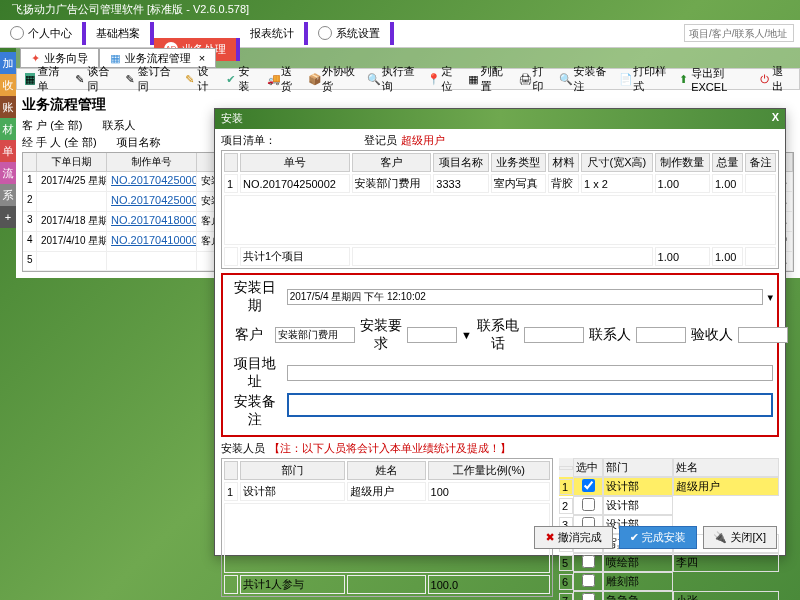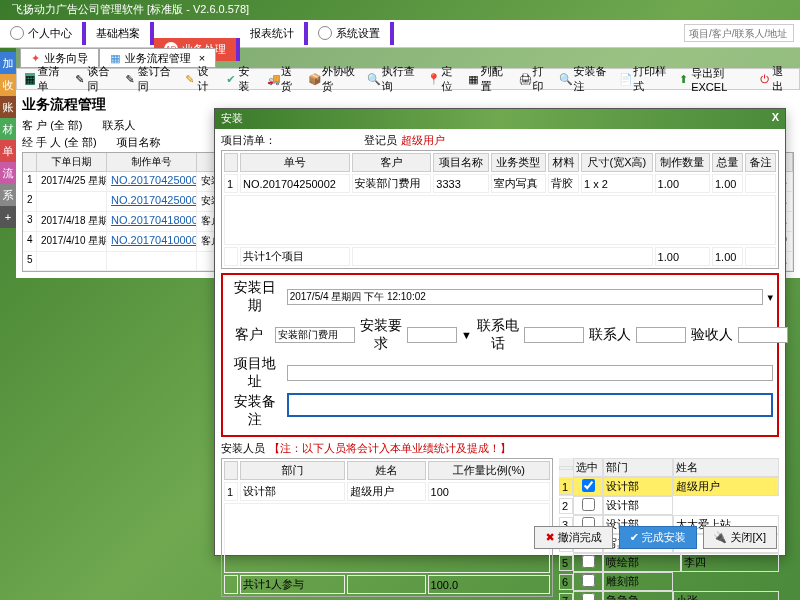--- a/index.html
+++ b/index.html
@@ -373,32 +373,31 @@
             </div>
             <div class="selrow">
               <div style="width:14px">2</div>
               <div style="width:30px;text-align:center"><input type="checkbox" style=""></div>
               <div style="width:70px">设计部</div>
             </div>
             <div class="selrow">
               <div style="width:14px">3</div>
               <div style="width:30px;text-align:center"><input type="checkbox" style=""></div>
               <div style="width:70px">设计部</div>
-              <div style="flex:1">大大爱上站</div>
             </div>
             <div class="selrow">
               <div style="width:14px">4</div>
               <div style="width:30px;text-align:center"><input type="checkbox" style=""></div>
               <div style="width:70px">写真部</div>
               <div style="flex:1">张山</div>
             </div>
             <div class="selrow">
               <div style="width:14px">5</div>
               <div style="width:30px;text-align:center"><input type="checkbox" style=""></div>
-              <div style="width:78px">喷绘部</div>
+              <div style="width:70px">喷绘部</div>
               <div style="flex:1">李四</div>
             </div>
             <div class="selrow">
               <div style="width:14px">6</div>
               <div style="width:30px;text-align:center"><input type="checkbox" style=""></div>
               <div style="width:70px">雕刻部</div>
             </div>
             <div class="selrow">
               <div style="width:14px">7</div>
               <div style="width:30px;text-align:center"><input type="checkbox" style=""></div>

